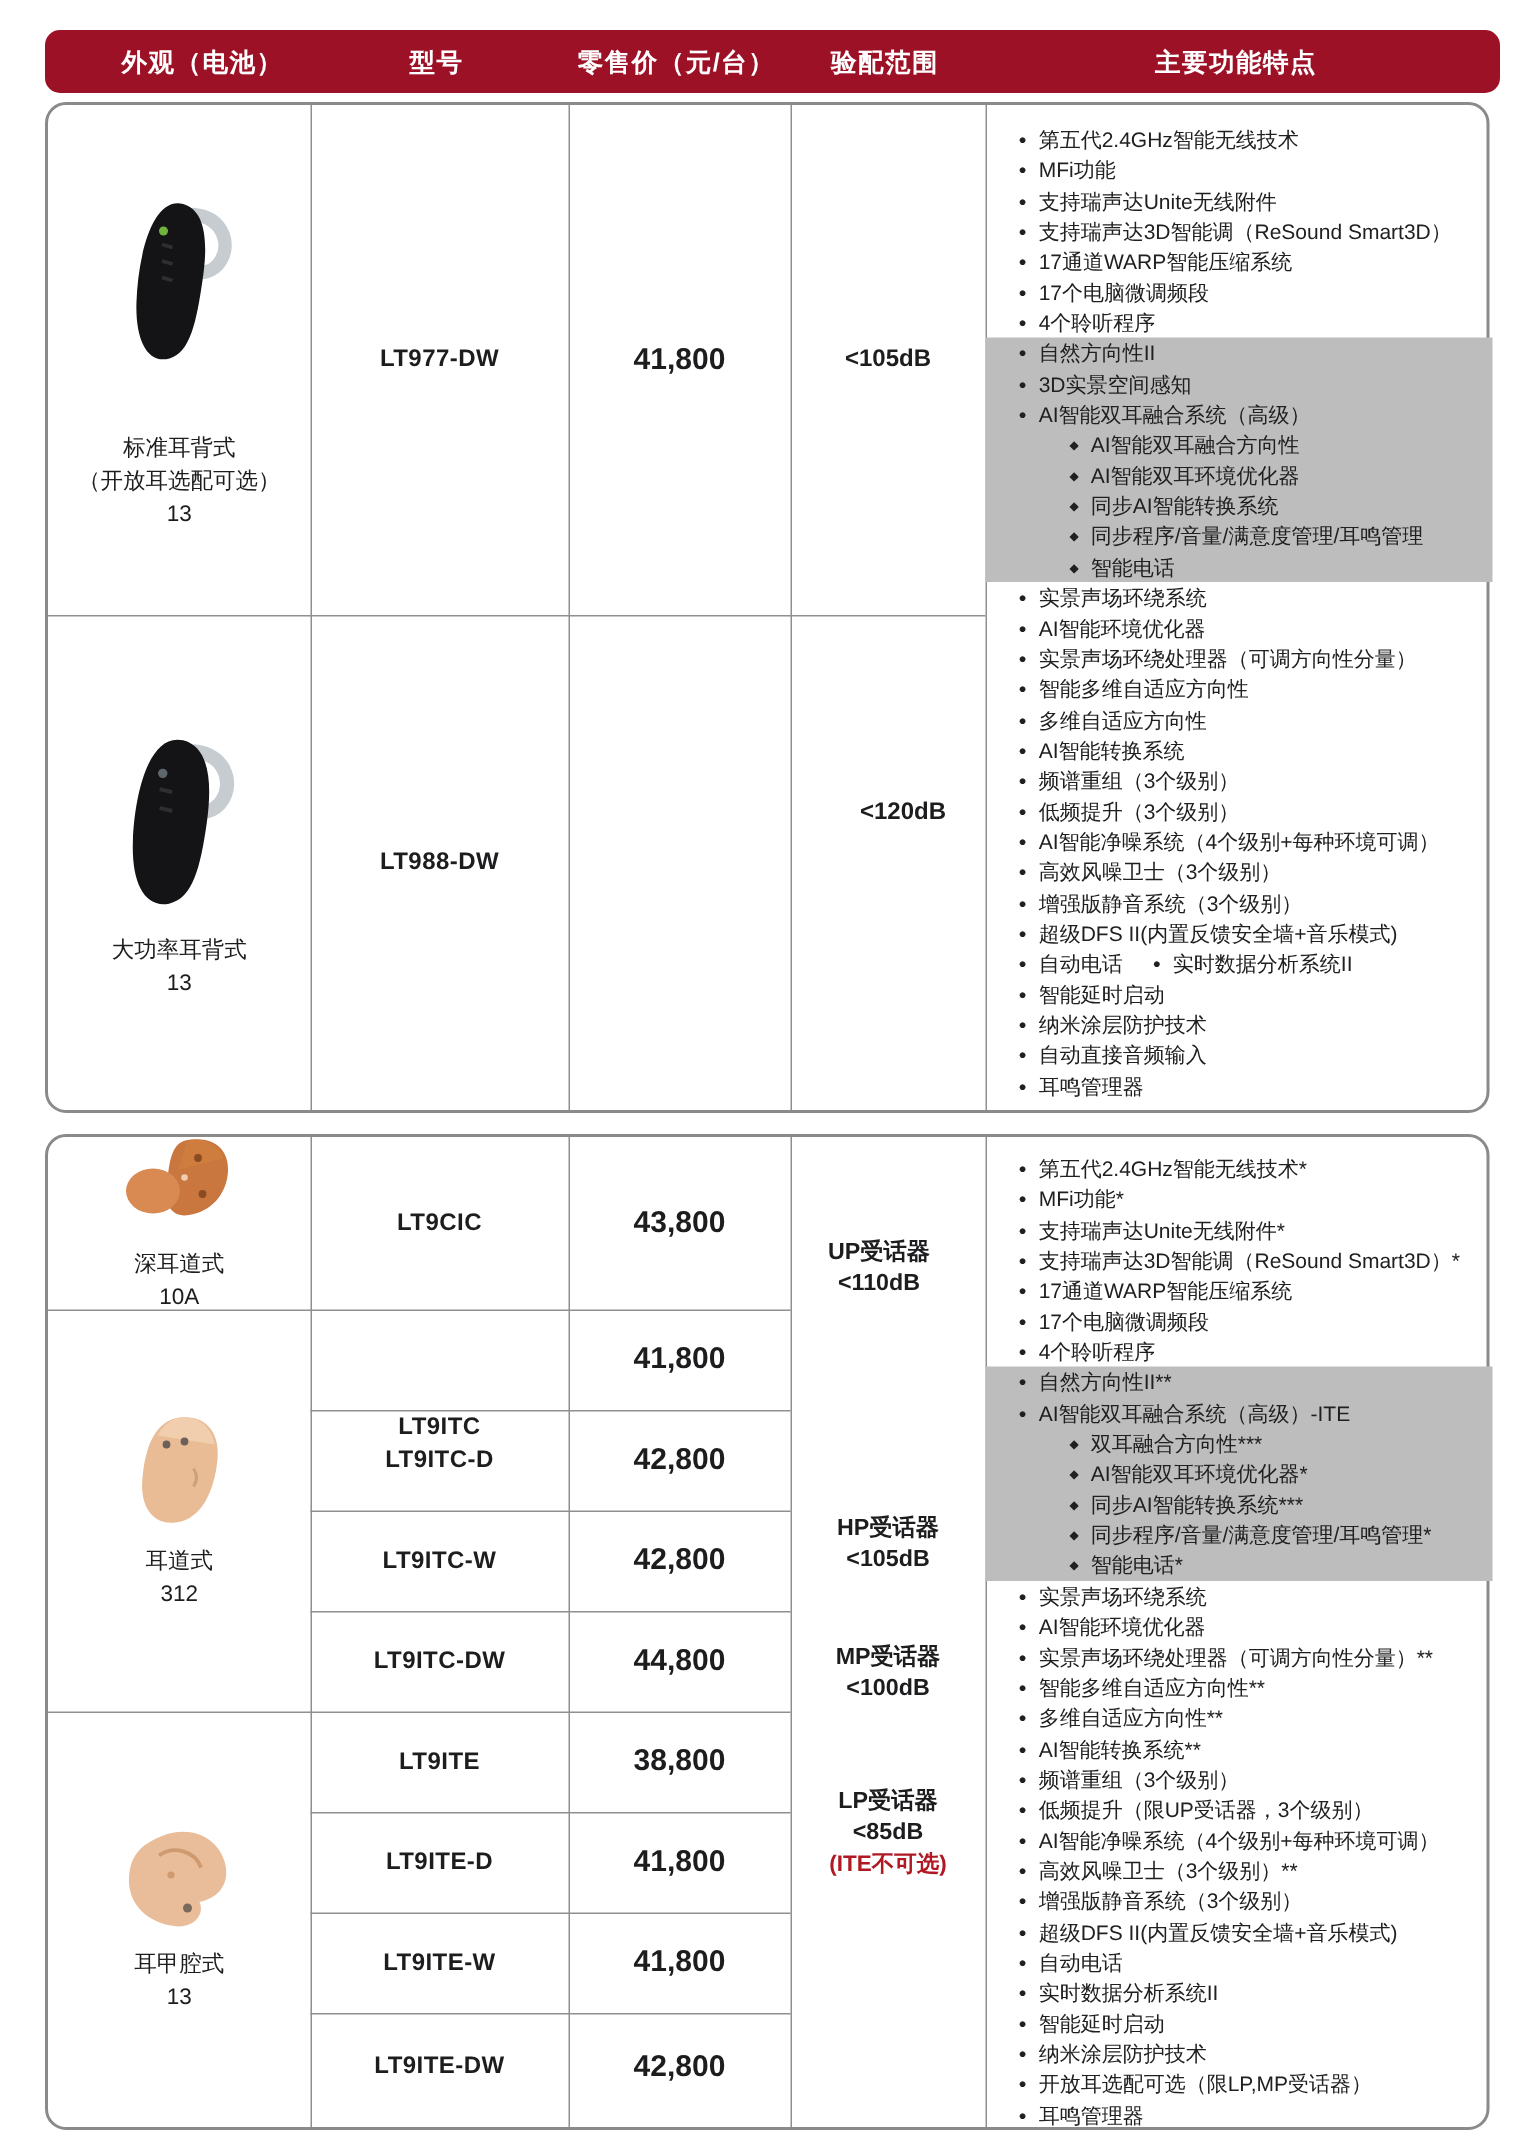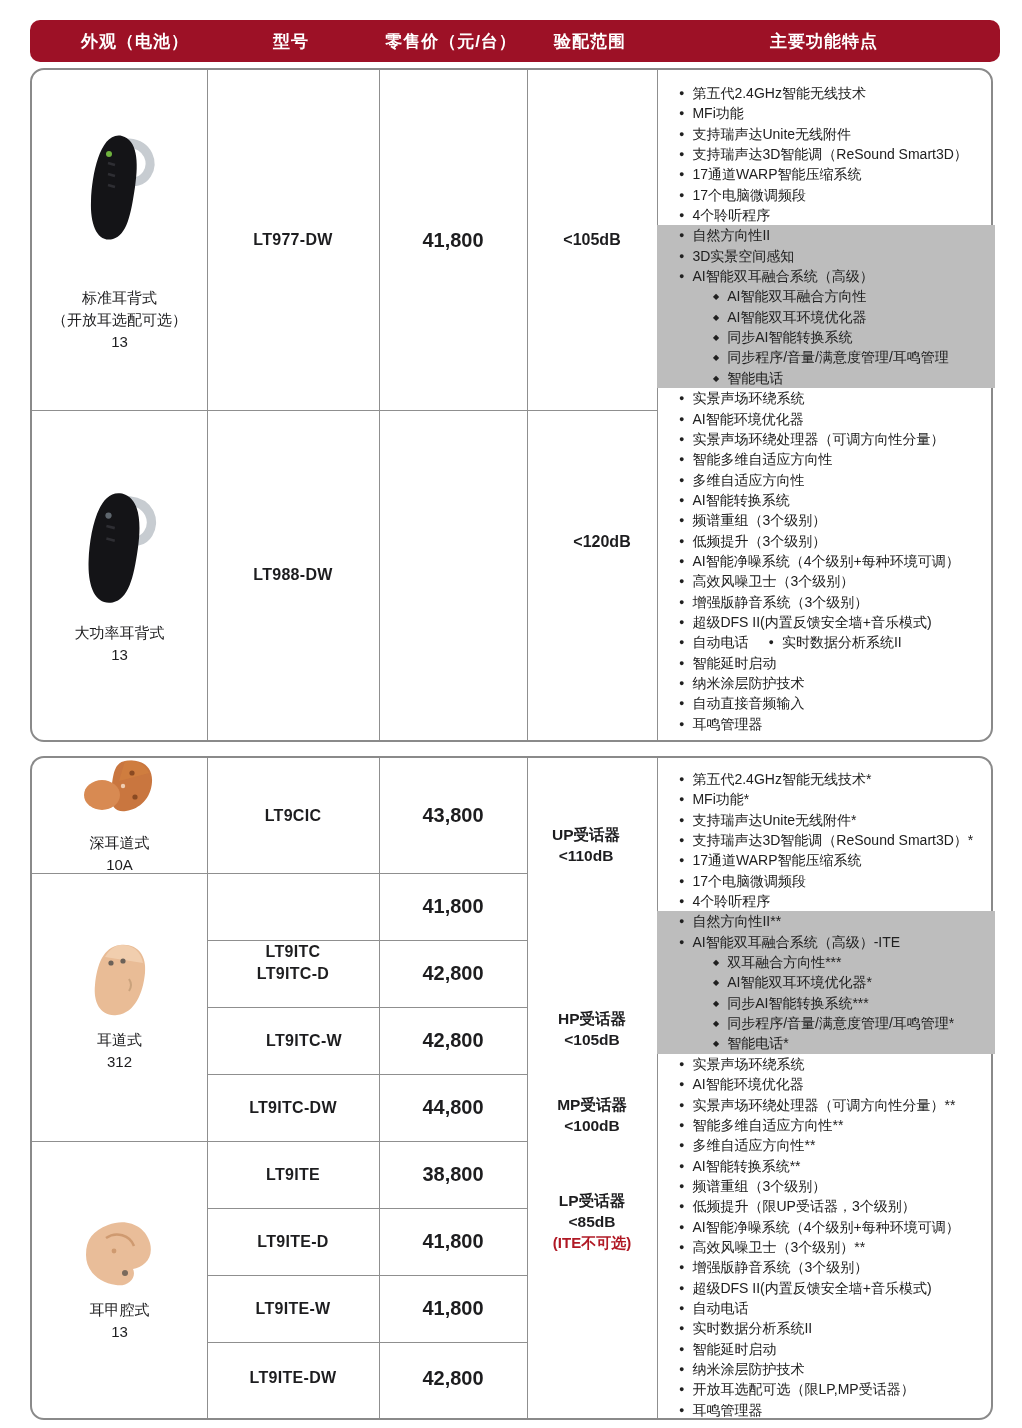--- a/index.html
+++ b/index.html
@@ -248,21 +248,21 @@
     <div id="t2rows">
         <div class="cell model" style="left: 175px; top: 0px; width: 172px; height: 115px;">LT9CIC</div>
         <div class="cell price" style="left: 347px; top: 0px; width: 148px; height: 115px;">43,800</div>
         <div class="hline" style="top: 115px; left: 0px; width: 495px;"></div>
         <div class="cell model" style="left: 175px; top: 115px; width: 172px; height: 67px; margin-top: 45px;">LT9ITC</div>
         <div class="cell price" style="left: 347px; top: 115px; width: 148px; height: 67px;">41,800</div>
         <div class="hline" style="top: 182px; left: 175px; width: 320px;"></div>
         <div class="cell model" style="left: 175px; top: 182px; width: 172px; height: 67px;">LT9ITC-D</div>
         <div class="cell price" style="left: 347px; top: 182px; width: 148px; height: 67px;">42,800</div>
         <div class="hline" style="top: 249px; left: 175px; width: 320px;"></div>
-        <div class="cell model" style="left: 175px; top: 249px; width: 172px; height: 67px; padding-left: 11px;">LT9ITC-W</div>
+        <div class="cell model" style="left: 175px; top: 249px; width: 172px; height: 67px;">LT9ITC-W</div>
         <div class="cell price" style="left: 347px; top: 249px; width: 148px; height: 67px;">42,800</div>
         <div class="hline" style="top: 316px; left: 175px; width: 320px;"></div>
         <div class="cell model" style="left: 175px; top: 316px; width: 172px; height: 67px;">LT9ITC-DW</div>
         <div class="cell price" style="left: 347px; top: 316px; width: 148px; height: 67px;">44,800</div>
         <div class="hline" style="top: 383px; left: 0px; width: 495px;"></div>
         <div class="cell model" style="left: 175px; top: 383px; width: 172px; height: 67px;">LT9ITE</div>
         <div class="cell price" style="left: 347px; top: 383px; width: 148px; height: 67px;">38,800</div>
         <div class="hline" style="top: 450px; left: 175px; width: 320px;"></div>
         <div class="cell model" style="left: 175px; top: 450px; width: 172px; height: 67px;">LT9ITE-D</div>
         <div class="cell price" style="left: 347px; top: 450px; width: 148px; height: 67px;">41,800</div>

